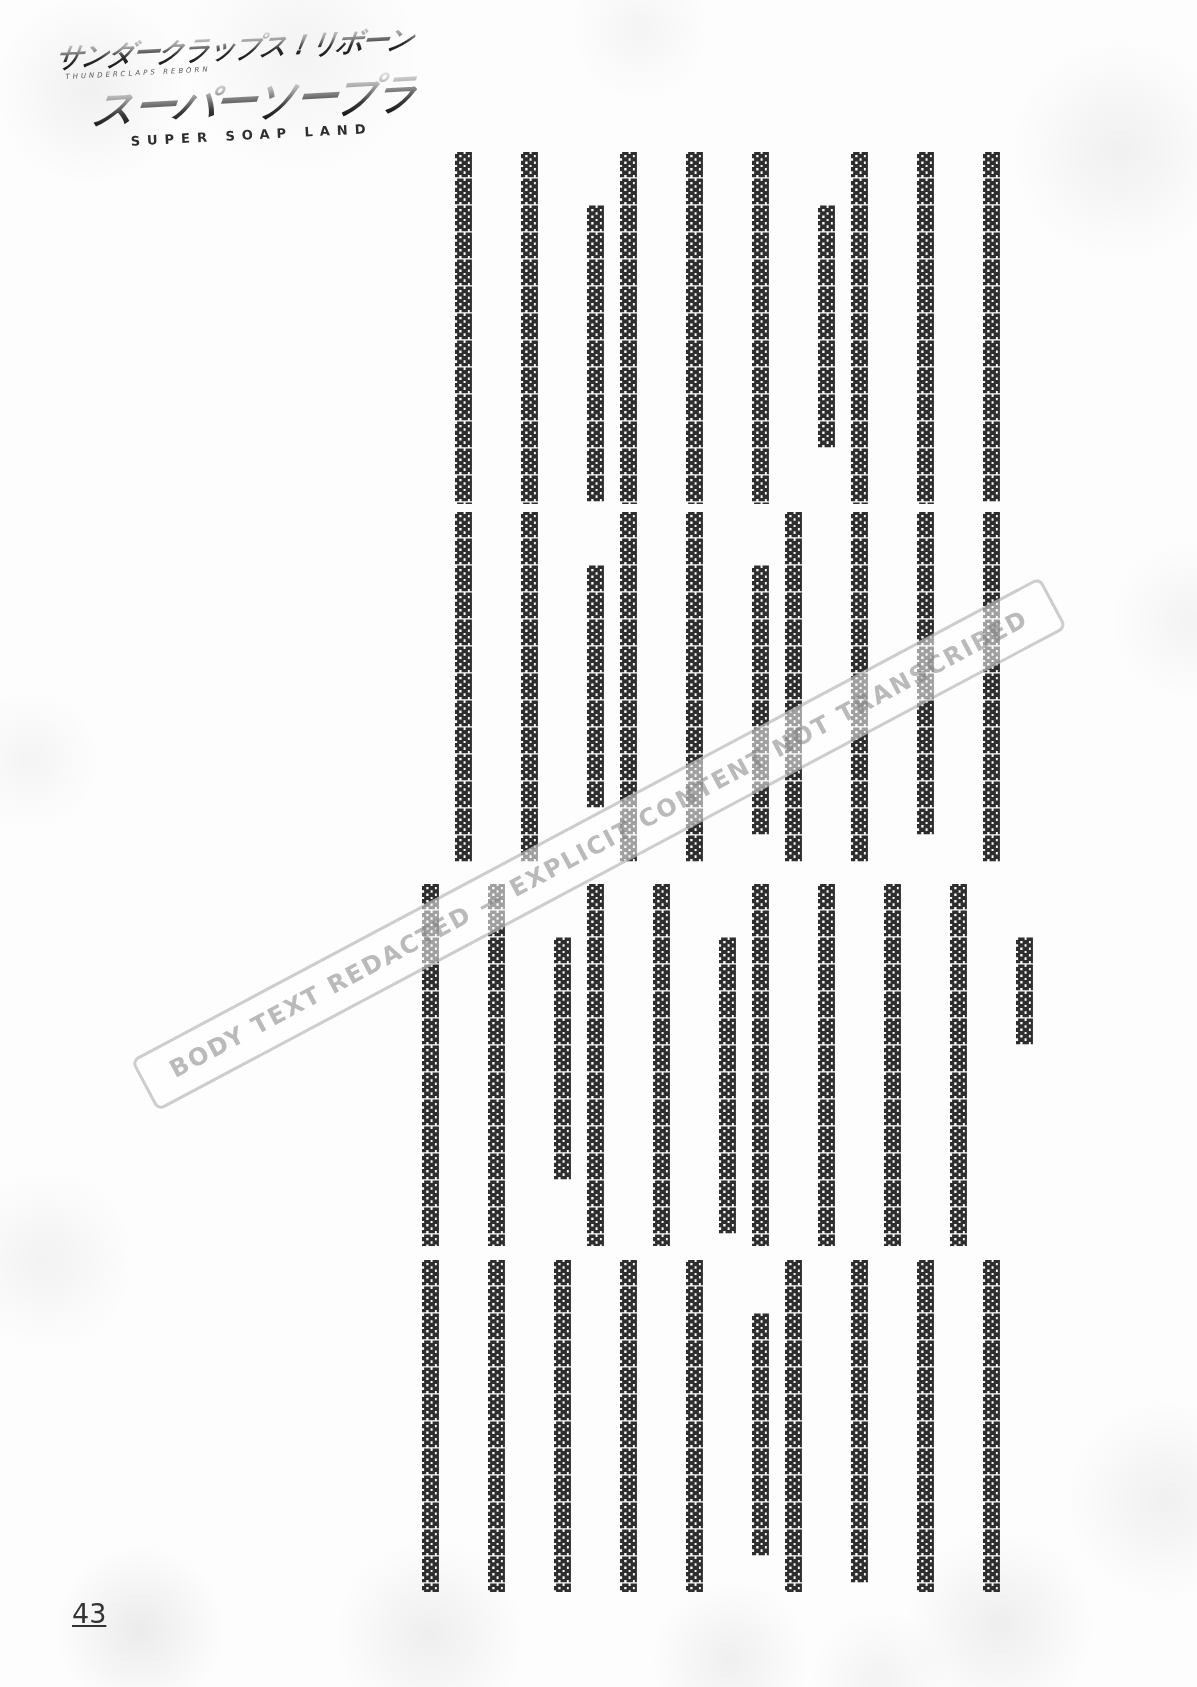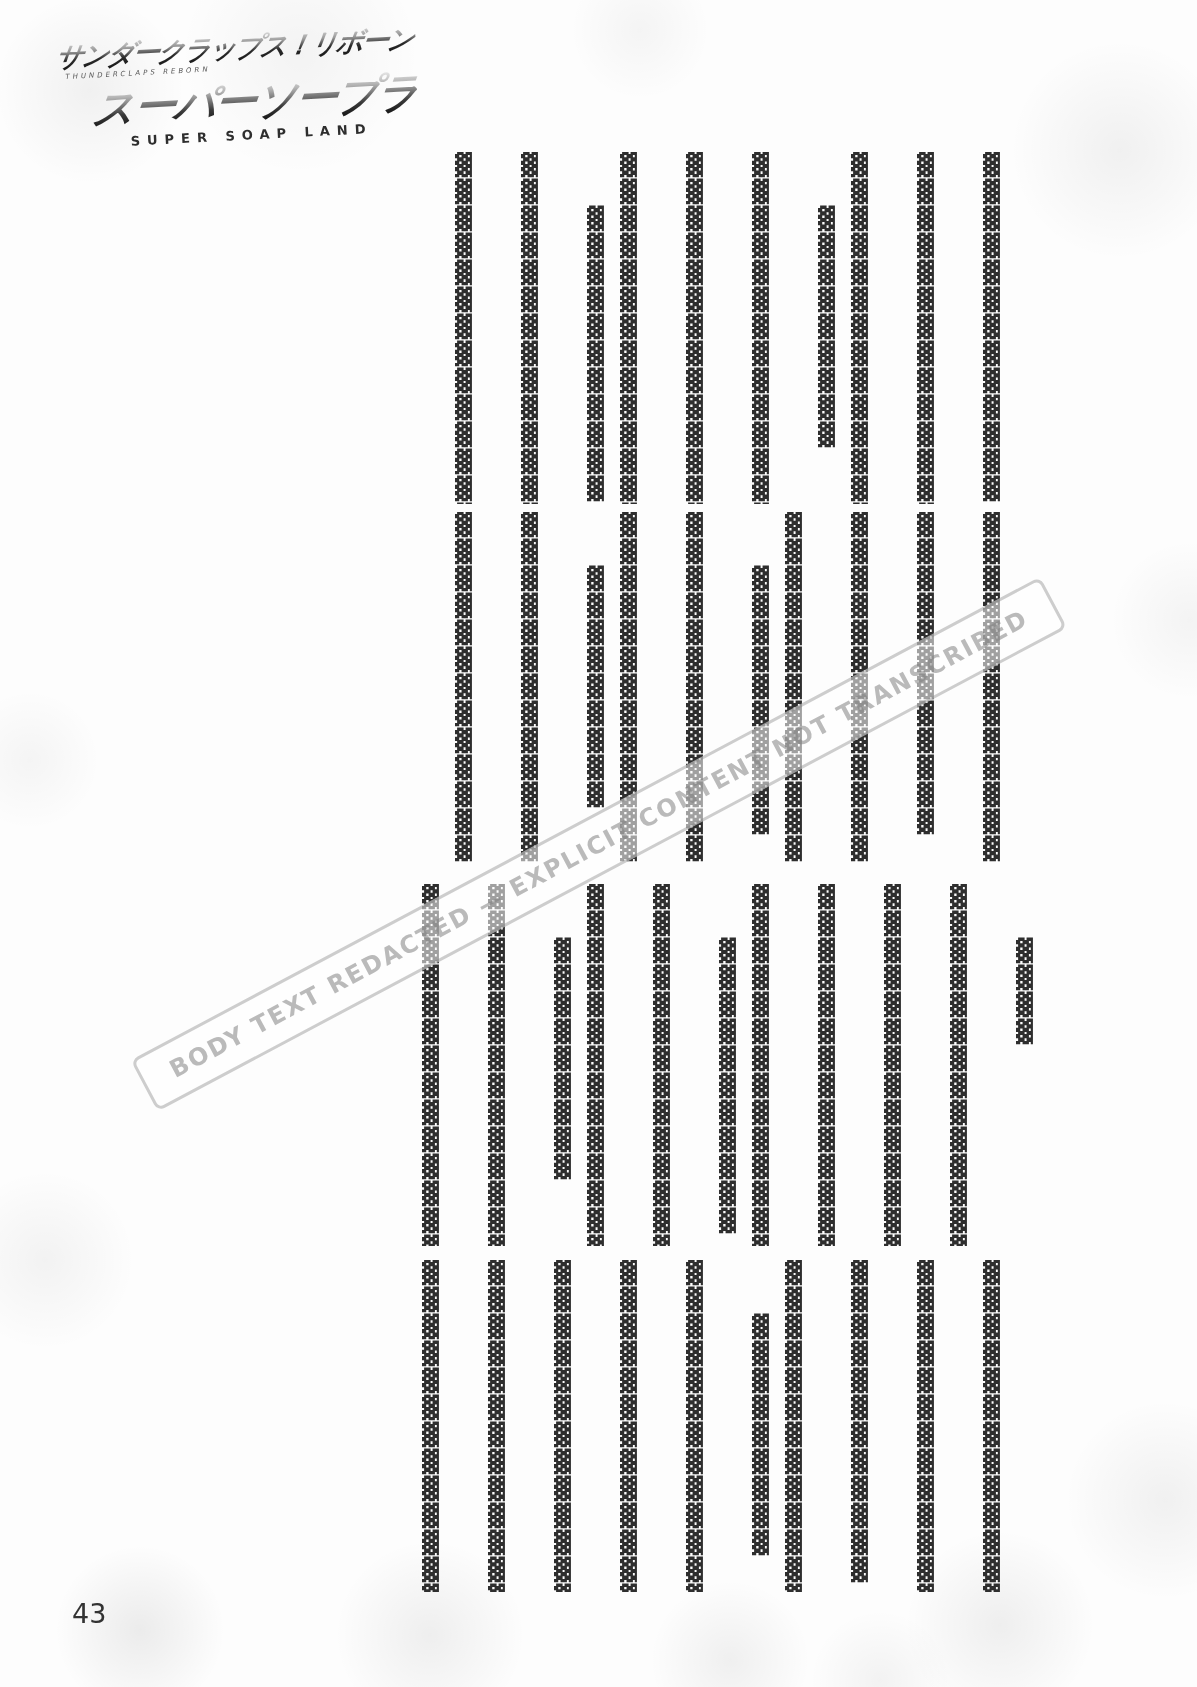--- a/index.html
+++ b/index.html
@@ -121,20 +121,21 @@
   }
 
   
   .pagenum {
     position: absolute;
     left: 72px;
     top: 1598px;
     font-family: "DejaVu Sans", sans-serif;
     font-size: 27px;
     color: #333;
+    text-decoration: underline;
   }
 </style>
 </head>
 <body>
 
 <div class="page">
 
   <div class="logo">
     <div class="logo-line1">サンダークラップス！リボーン</div>
     <div class="logo-line1-en">THUNDERCLAPS REBORN</div>

